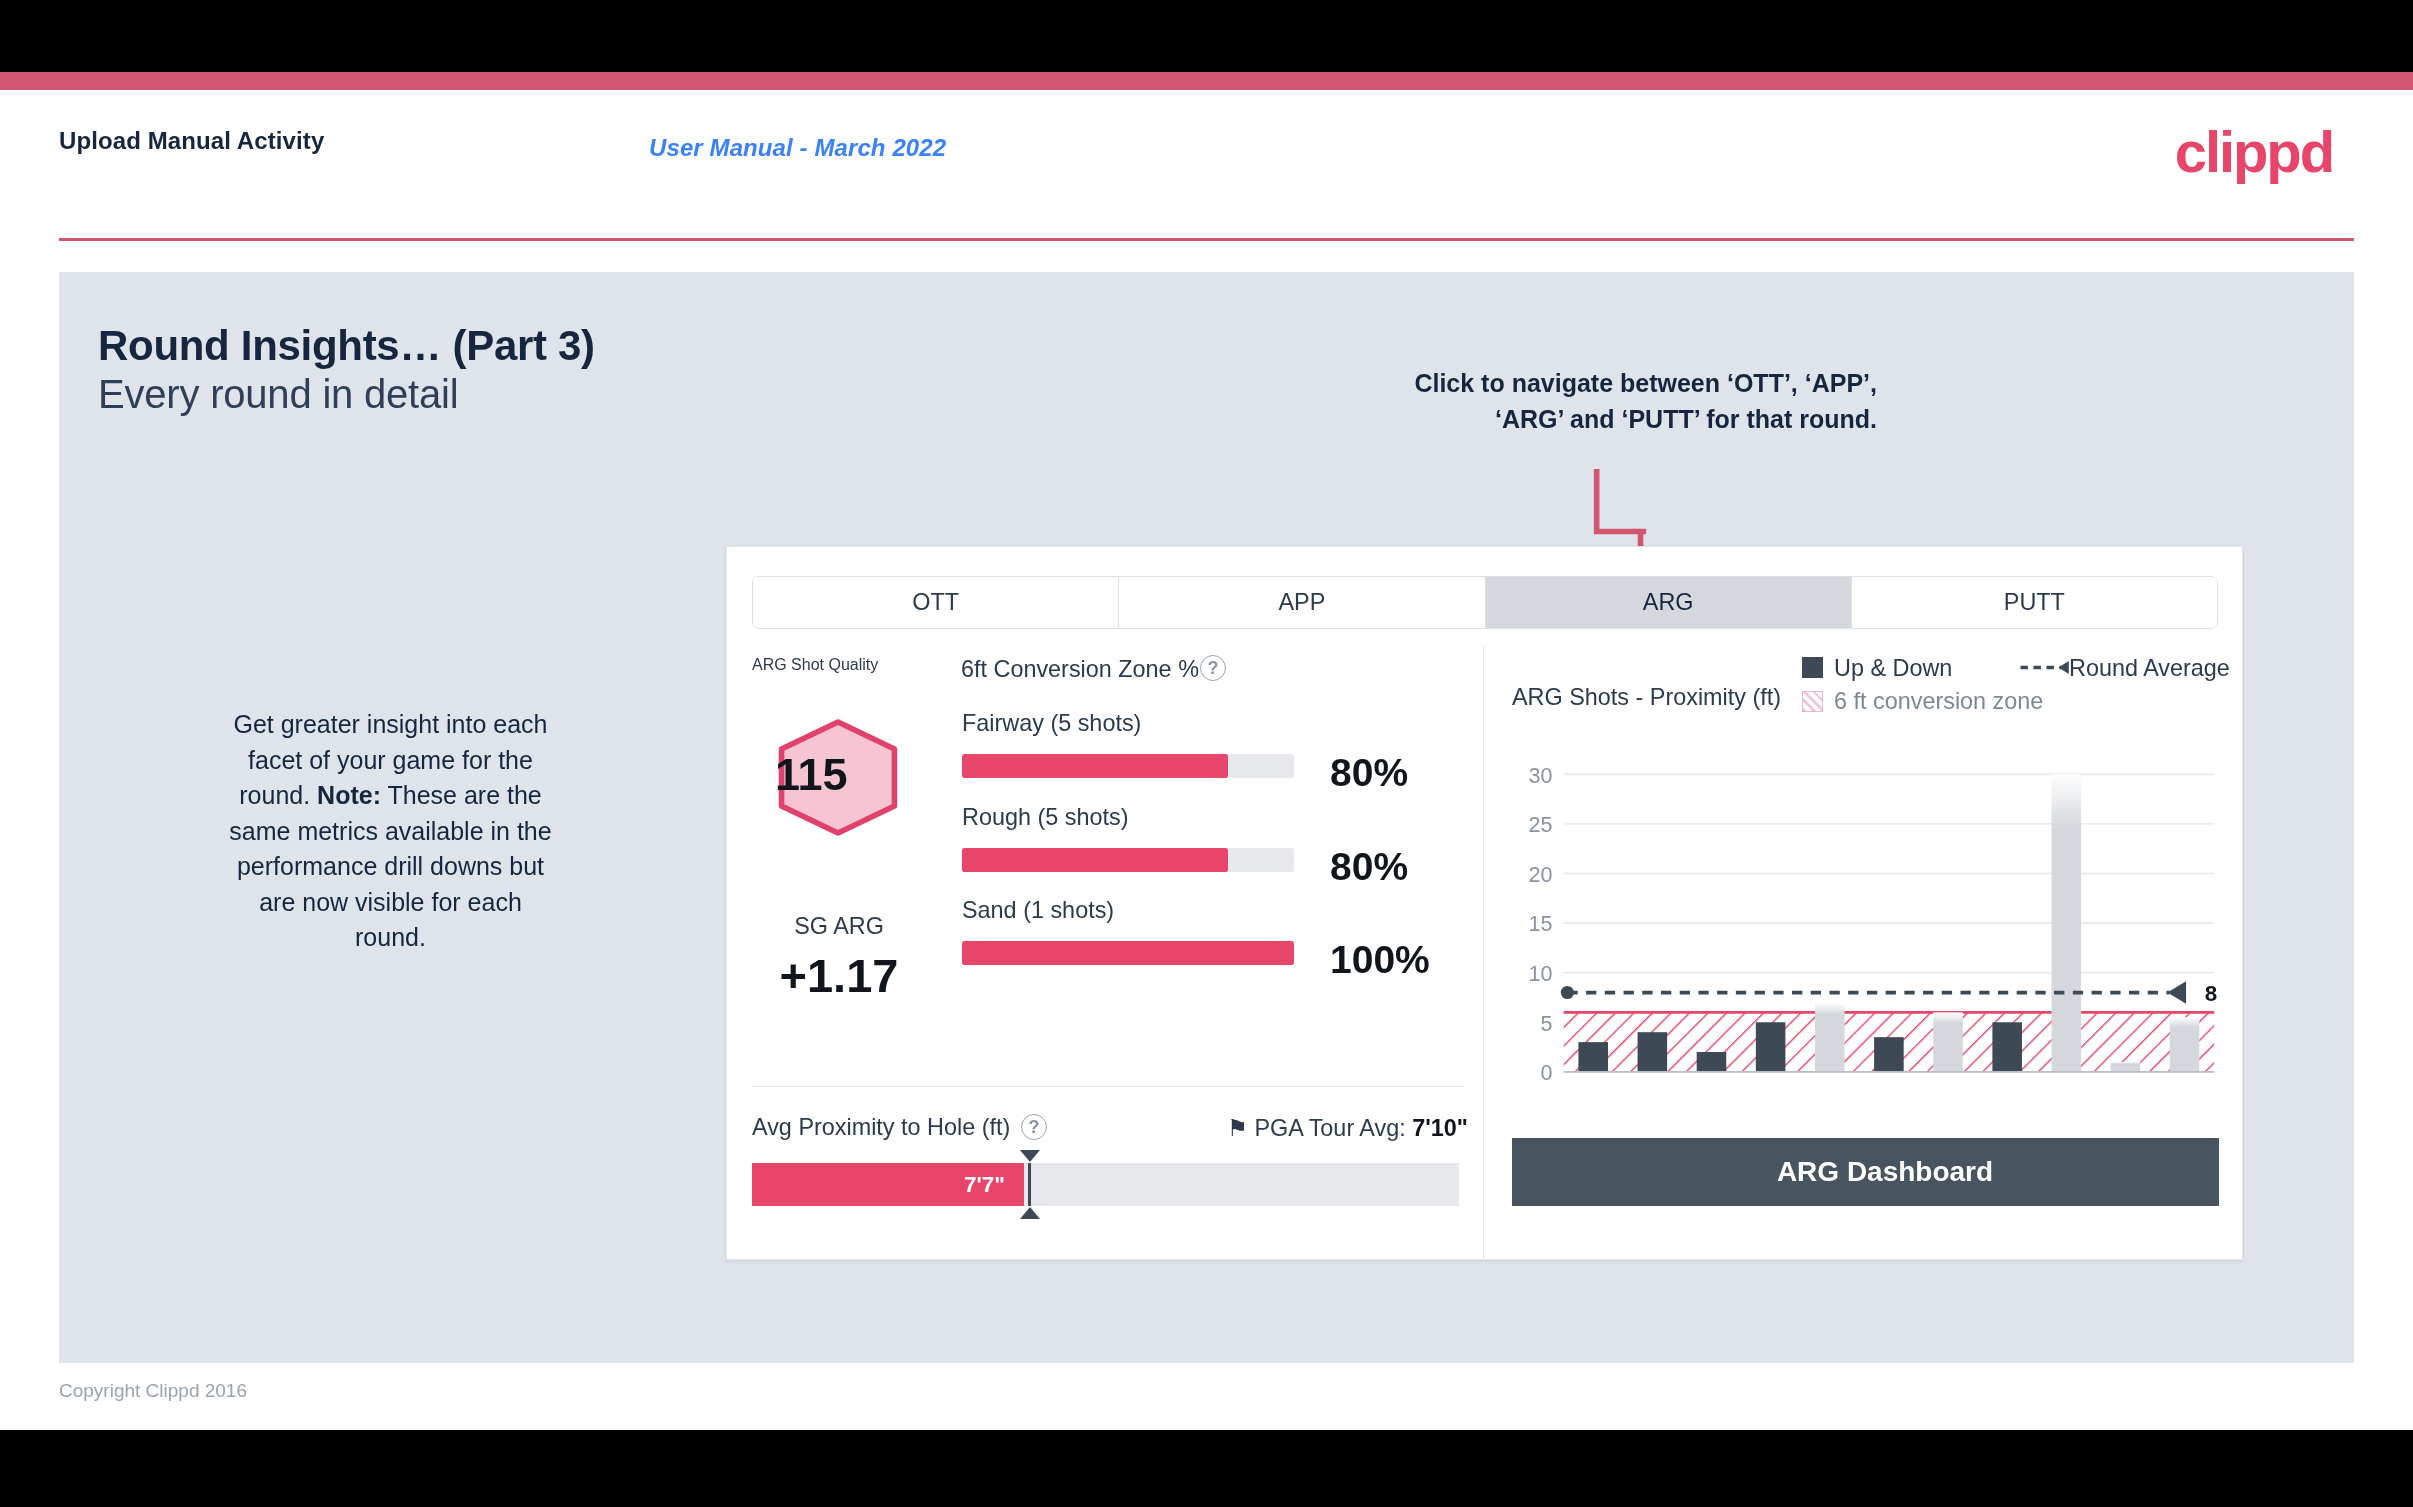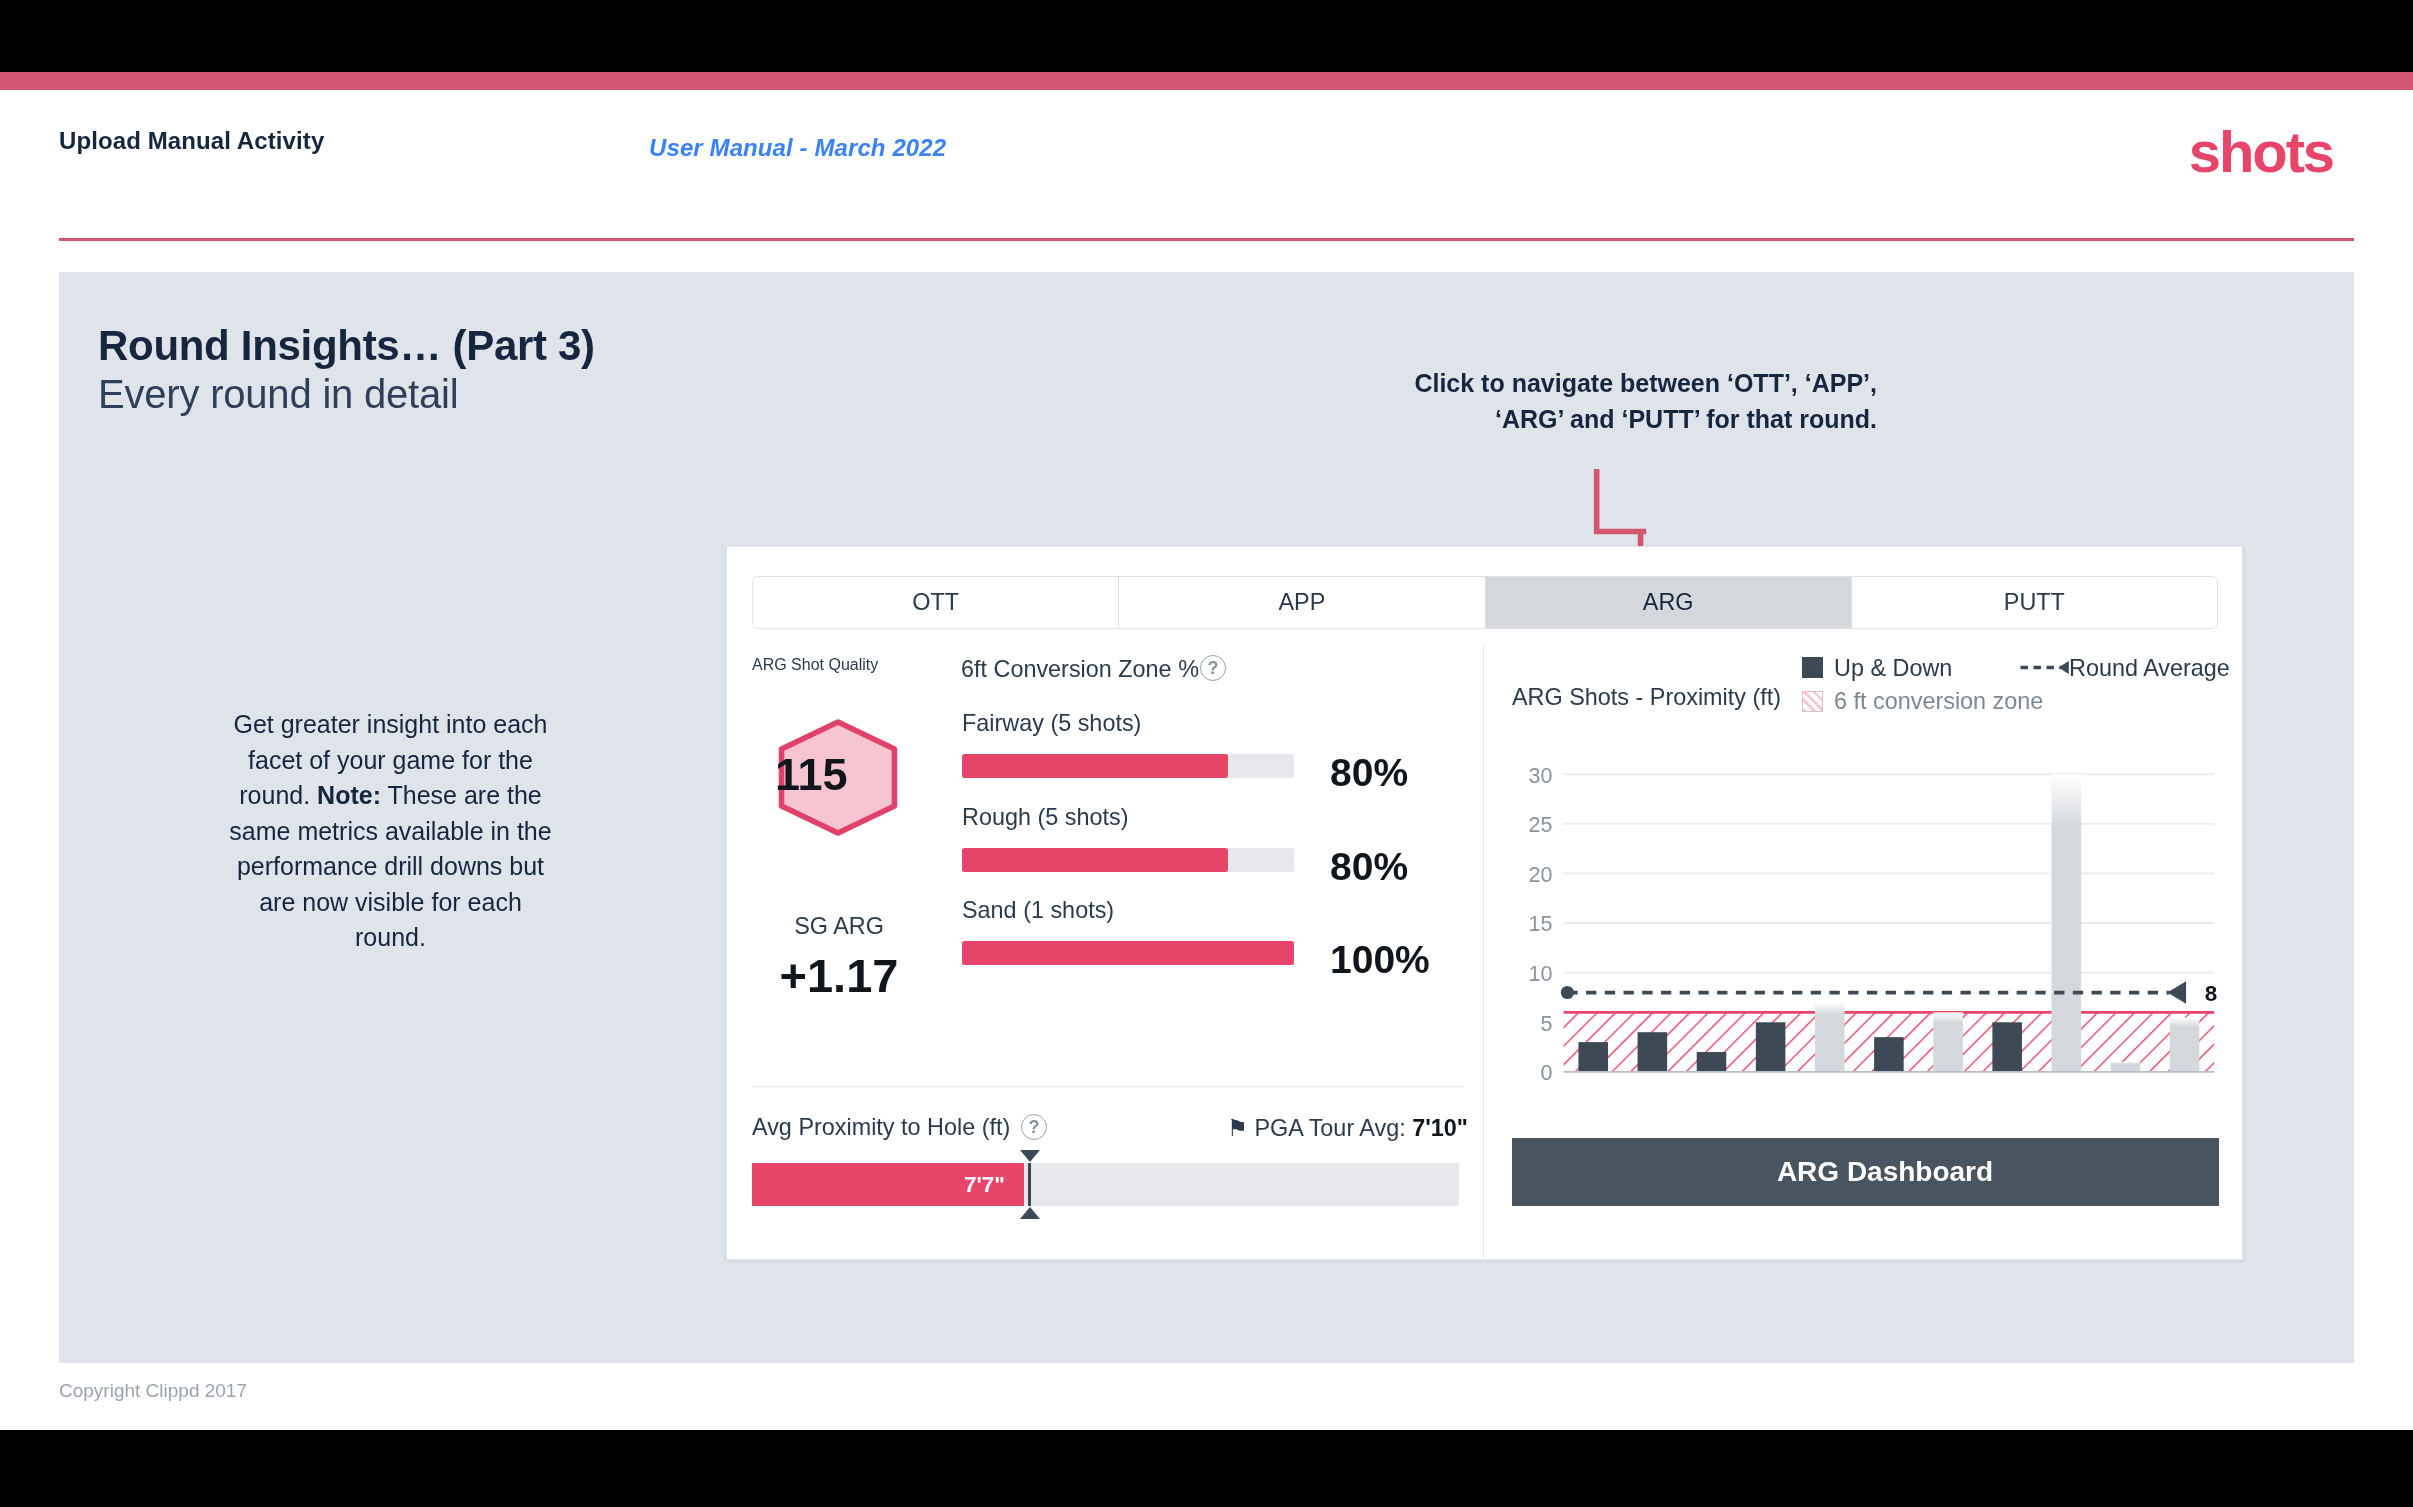--- a/index.html
+++ b/index.html
@@ -114,21 +114,21 @@
 <div id="stage">
 
   <div class="bar-top"></div>
   <div class="accent-stripe"></div>
   <div class="bar-bottom"></div>
 
   <div class="slide"></div>
 
   <div class="hdr-left">Upload Manual Activity</div>
   <div class="hdr-mid">User Manual - March 2022</div>
-  <div class="logo">shots</div>
+  <div class="logo">clippd</div>
   <div class="hdr-rule"></div>
 
   <div class="panel"></div>
 
   <div class="title-main">Round Insights… (Part 3)</div>
   <div class="title-sub">Every round in detail</div>
 
   <div class="callout-top">
     <div>Click to navigate between ‘OTT’, ‘APP’,</div>
     <div>‘ARG’ and ‘PUTT’ for that round.</div>
@@ -138,21 +138,21 @@
     <path d="M5,5 L5,72 L58,72" stroke="#d2566f" stroke-width="6" fill="none"></path>
     <path d="M52,72 L52,98" stroke="#d2566f" stroke-width="6" fill="none"></path>
     <path d="M52,112 L41,92 L63,92 Z" fill="#d2566f"></path>
   </svg>
 
   <div class="left-note">
     <span>Get greater insight into each facet of your game for the round.</span>
     <b>Note:</b><span> These are the same metrics available in the performance drill downs but are now visible for each round.</span>
   </div>
 
-  <div class="copyright">Copyright Clippd 2017</div>
+  <div class="copyright">Copyright Clippd 2016</div>
 
   <div class="card-box"></div>
 
   <div class="tabs">
     <div class="tab">OTT</div>
     <div class="tab">APP</div>
     <div class="tab active">ARG</div>
     <div class="tab">PUTT</div>
   </div>
 

